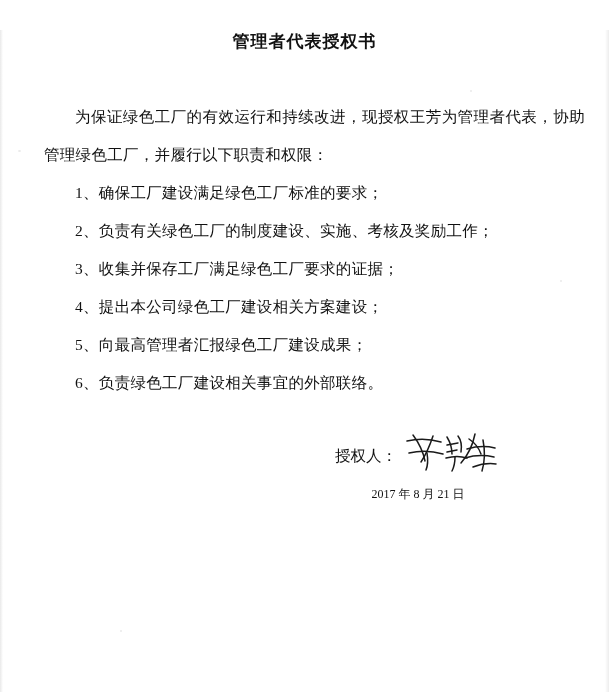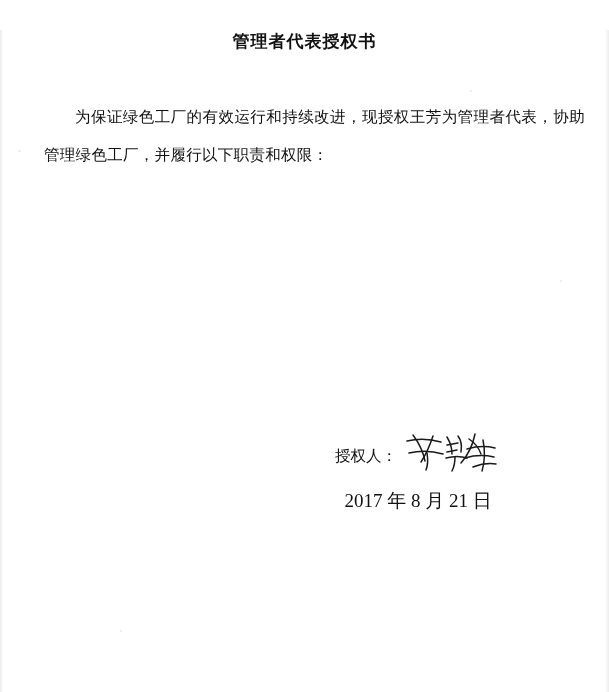--- a/index.html
+++ b/index.html
@@ -85,21 +85,21 @@
     height: 42px;
     margin-left: 2px;
     top: -4px;
   }
   .signature svg {
     position: absolute;
     left: 0;
     top: 0;
   }
   .date-line {
-    font-size: 19px;
+    font-size: 12px;
     line-height: 1.9;
     margin-top: 14px;
     margin-left: 2px;
     white-space: nowrap;
   }
   .noise-spot {
     position: absolute;
     background: #d8d8d8;
     border-radius: 50%;
     opacity: 0.55;
@@ -133,20 +133,28 @@
   <div class="noise-spot" style="left:560px; top:250px; width:2px; height:2px;"></div>
   <div class="noise-spot" style="left:120px; top:600px; width:2px; height:2px;"></div>
   <div class="noise-spot" style="left:470px; top:60px; width:2px; height:2px;"></div>
 
   <h1 class="doc-title">管理者代表授权书</h1>
 
   <div class="body-block">
 
     <p class="para indent">为保证绿色工厂的有效运行和持续改进，现授权王芳为管理者代表，协助管理绿色工厂，并履行以下职责和权限：</p>
 
+    <ul class="list">
+      <li>1、确保工厂建设满足绿色工厂标准的要求；</li>
+      <li>2、负责有关绿色工厂的制度建设、实施、考核及奖励工作；</li>
+      <li>3、收集并保存工厂满足绿色工厂要求的证据；</li>
+      <li>4、提出本公司绿色工厂建设相关方案建设；</li>
+      <li>5、向最高管理者汇报绿色工厂建设成果；</li>
+      <li>6、负责绿色工厂建设相关事宜的外部联络。</li>
+    </ul>
 
   </div>
 
   <div class="sign-block">
     <div class="sign-line">
       <span class="sign-label">授权人：</span>
       <span class="signature" title="">
         <svg width="96" height="42" viewBox="0 0 96 42" xmlns="http://www.w3.org/2000/svg">
           <g fill="none" stroke="#1a1a1a" stroke-width="1.5" stroke-linecap="round" stroke-linejoin="round">
             <path d="M4 10 C16 7, 28 8, 38 11"></path>

